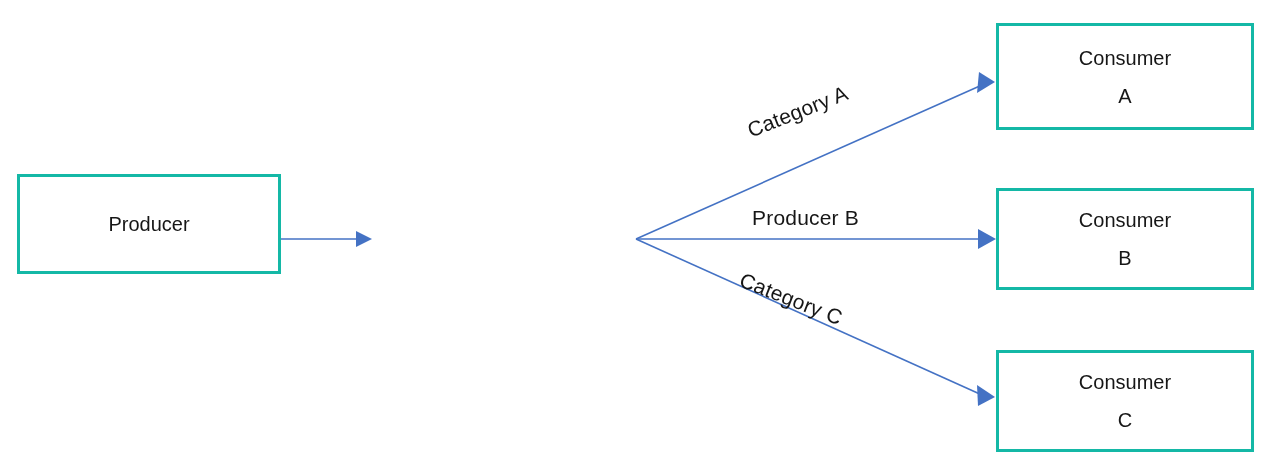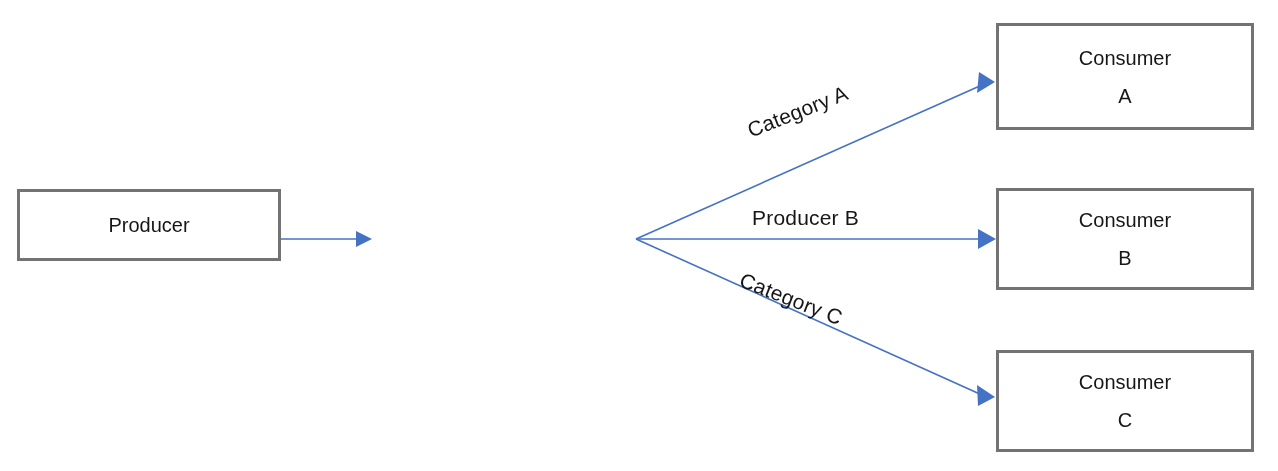--- a/index.html
+++ b/index.html
@@ -14,37 +14,37 @@
   #canvas {
     position: relative;
     width: 1278px;
     height: 471px;
     background: #ffffff;
     overflow: hidden;
   }
   .node-box {
     position: absolute;
     box-sizing: border-box;
-    border: 3px solid #737373;
+    border: 3px solid #14b8a6;
     background: #ffffff;
     display: flex;
     flex-direction: column;
     align-items: center;
     justify-content: center;
     color: #161616;
     font-size: 20px;
     line-height: 38px;
     font-family: "Liberation Sans", sans-serif;
     white-space: pre;
     text-align: center;
   }
   .node-line {
     display: block;
   }
-  #producer-box { left: 17px;  top: 189px; width: 264px; height: 72px; }
+  #producer-box { left: 17px;  top: 174px; width: 264px; height: 100px; }
   #queue-box    { left: 370px; top: 189px; width: 265px; height: 101px; }
   #consumer-a-box { left: 996px; top: 23px;  width: 258px; height: 107px; }
   #consumer-b-box { left: 996px; top: 188px; width: 258px; height: 102px; }
   #consumer-c-box { left: 996px; top: 350px; width: 258px; height: 102px; }
 
   #edges-svg {
     position: absolute;
     left: 0;
     top: 0;
     width: 1278px;

